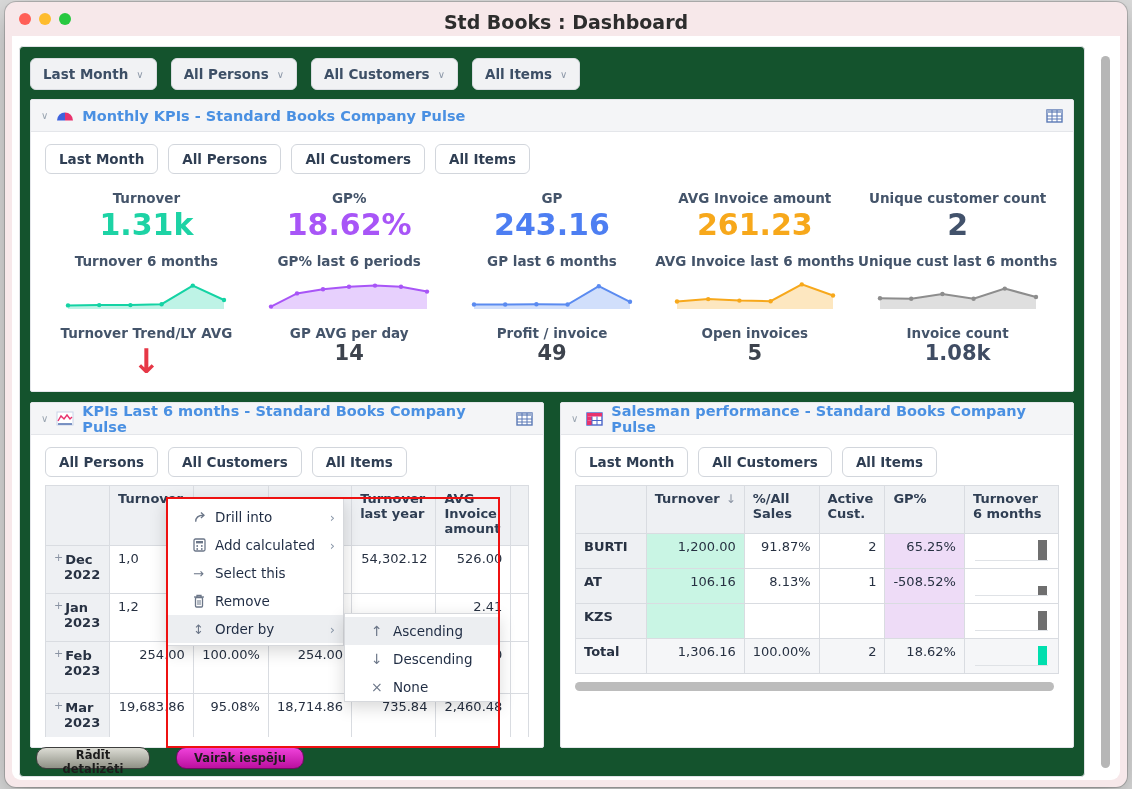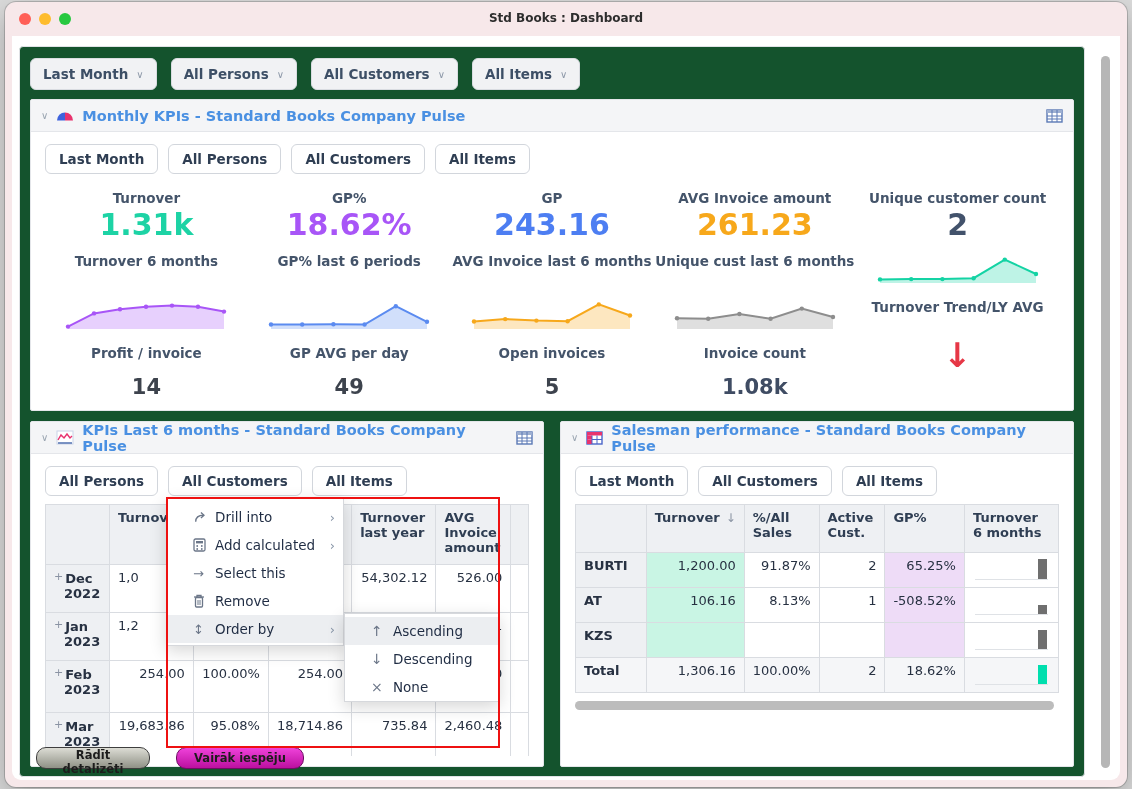--- a/index.html
+++ b/index.html
@@ -6,21 +6,21 @@
   html,body { width:1132px; height:789px; }
   body { font-family:"DejaVu Sans","Liberation Sans",sans-serif; background:#dcdcdc; }
   .stage { position:relative; width:1132px; height:789px; overflow:hidden; }
 
   .window { position:absolute; left:5px; top:2px; width:1122px; height:785px;
     background:#f7e8ea; border-radius:11px; box-shadow:0 0 0 1px rgba(0,0,0,.18), 0 10px 30px rgba(0,0,0,.28); }
   .titlebar { position:relative; height:34px; }
   .lights { position:absolute; left:14px; top:11px; display:flex; gap:8px; }
   .light { width:12px; height:12px; border-radius:50%; }
   .light.red{ background:#ff5f57; } .light.yellow{ background:#febc2e; } .light.green{ background:#28c840; }
-  .win-title { position:absolute; left:0; right:0; top:9px; text-align:center; font-size:12px; font-weight:bold; color:#2d2d2d; }
+  .win-title { position:absolute; left:0; right:0; top:9px; text-align:center; font-size:19px; font-weight:bold; color:#2d2d2d; }
 
   .content { position:absolute; left:7px; top:34px; width:1108px; height:744px; background:#ffffff; border-radius:0 0 9px 9px; }
   .dashboard { position:absolute; left:7px; top:10px; width:1066px; height:731px; background:#14532d;
     border:1px solid #e0e2e6; border-radius:4px; overflow:hidden; }
   .vscroll-track { position:absolute; right:8px; top:12px; width:12px; height:727px; }
   .vscroll-thumb { position:absolute; left:1px; top:8px; width:9px; height:712px; background:#b6b6b6; border-radius:5px; }
 
   
   .filterbar { display:flex; gap:14px; padding:11px 10px 9px 10px; }
   .chip { display:inline-flex; align-items:center; gap:8px; background:#f1f2f4; border:1px solid #d9dce1;
@@ -170,20 +170,21 @@
               <div class="kpi-label">Unique customer count</div>
 
               <div class="kpi-value" style="color: rgb(29, 211, 165);">1.31k</div>
               <div class="kpi-value" style="color: rgb(168, 85, 247);">18.62%</div>
               <div class="kpi-value" style="color: rgb(77, 126, 242);">243.16</div>
               <div class="kpi-value" style="color: rgb(247, 168, 27);">261.23</div>
               <div class="kpi-value" style="color: rgb(66, 82, 107);">2</div>
 
               <div class="kpi-label">Turnover 6 months</div>
               <div class="kpi-label">GP% last 6 periods</div>
+              <div class="kpi-label">GP last 6 months</div>
               <div class="kpi-label">AVG Invoice last 6 months</div>
               <div class="kpi-label">Unique cust last 6 months</div>
 
               <div class="kpi-spark">
                   <svg width="168" height="40" viewBox="0 0 168 40">
                     <polygon points="6,35 6.0,31.4 37.2,31.1 68.4,31.1 99.6,30.2 130.8,11.6 162.0,26.0 162,35" fill="#14d3a4" opacity="0.28"></polygon>
                     <polyline points="6.0,31.4 37.2,31.1 68.4,31.1 99.6,30.2 130.8,11.6 162.0,26.0" fill="none" stroke="#14d3a4" stroke-width="2"></polyline>
                     <circle cx="6.0" cy="31.4" r="2.2" fill="#14d3a4"></circle>
                     <circle cx="37.2" cy="31.1" r="2.2" fill="#14d3a4"></circle>
                     <circle cx="68.4" cy="31.1" r="2.2" fill="#14d3a4"></circle>
@@ -236,22 +237,22 @@
                     <circle cx="6.0" cy="24.2" r="2.2" fill="#8d8d8d"></circle>
                     <circle cx="37.2" cy="24.8" r="2.2" fill="#8d8d8d"></circle>
                     <circle cx="68.4" cy="20.0" r="2.2" fill="#8d8d8d"></circle>
                     <circle cx="99.6" cy="24.8" r="2.2" fill="#8d8d8d"></circle>
                     <circle cx="130.8" cy="14.6" r="2.2" fill="#8d8d8d"></circle>
                     <circle cx="162.0" cy="23.0" r="2.2" fill="#8d8d8d"></circle>
                   </svg>
                 </div>
 
               <div class="kpi-label">Turnover Trend/LY AVG</div>
+              <div class="kpi-label">GP AVG per day</div>
               <div class="kpi-label">Profit / invoice</div>
-              <div class="kpi-label">GP AVG per day</div>
               <div class="kpi-label">Open invoices</div>
               <div class="kpi-label">Invoice count</div>
 
               <div class="kpi-value3 arrow-big" style="color: rgb(230, 55, 70);">↓</div>
               <div class="kpi-value3" style="color: rgb(61, 67, 77);">14</div>
               <div class="kpi-value3" style="color: rgb(61, 67, 77);">49</div>
               <div class="kpi-value3" style="color: rgb(61, 67, 77);">5</div>
               <div class="kpi-value3" style="color: rgb(63, 76, 99);">1.08k</div>
             </div>
           </div>

